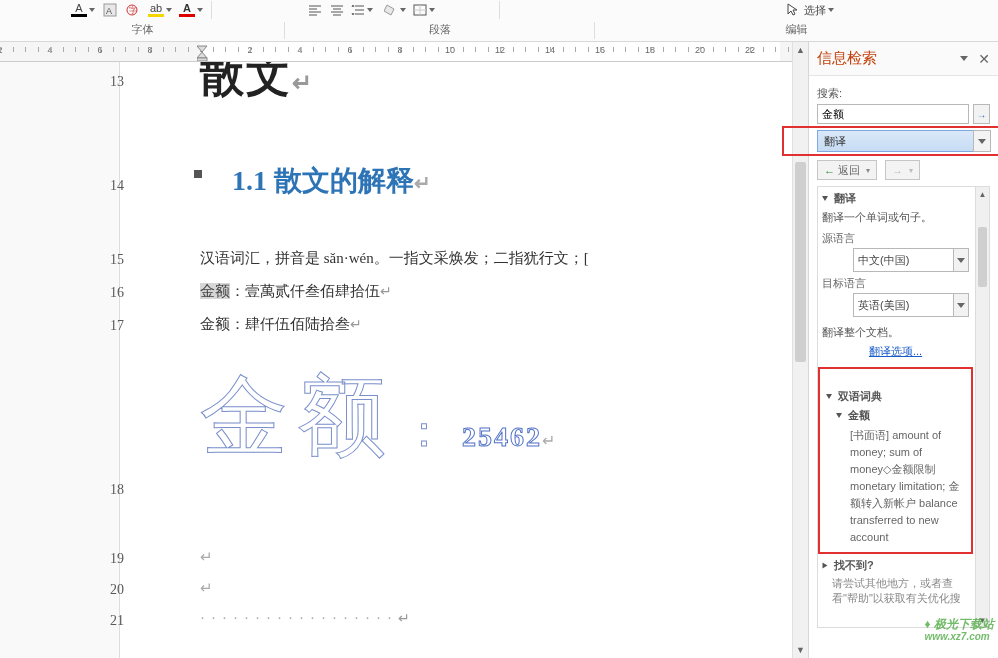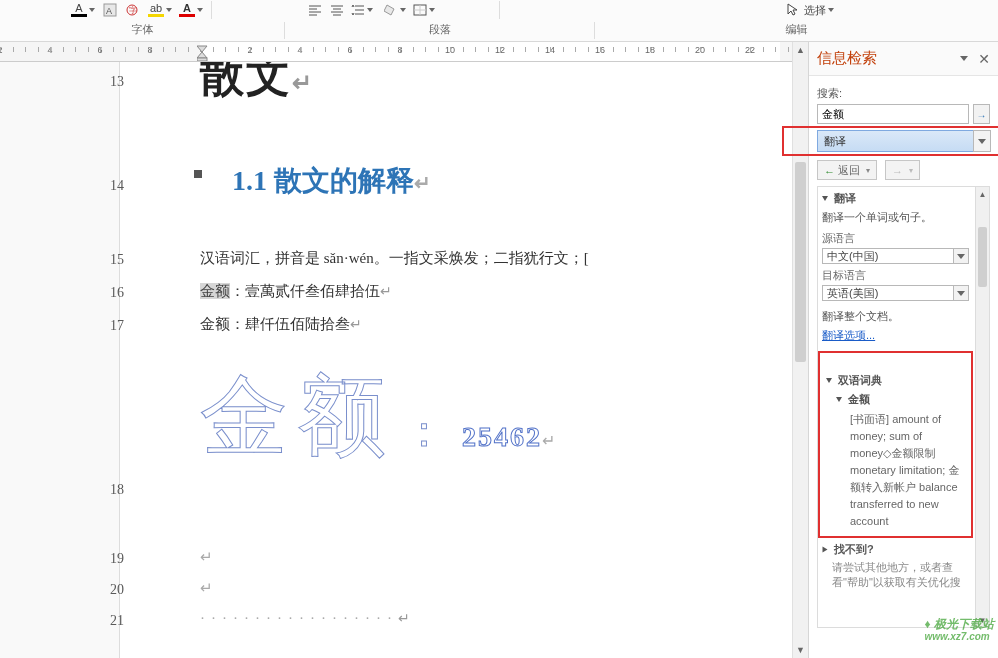--- a/index.html
+++ b/index.html
@@ -91,24 +91,24 @@
 
     .results { margin-top:6px; border:1px solid #dcdcdc; position:relative; }
     .results-scroll { position:absolute; top:0; right:0; bottom:0; width:14px; background:#f0f0f0; border-left:1px solid #dcdcdc; }
     .results-scroll .sarrow { height:14px; display:flex; align-items:center; justify-content:center; font-size:8px; color:#666; }
     .results-scroll .rt-thumb { position:absolute; left:2px; right:2px; top:40px; height:60px; background:#cfcfcf; border-radius:2px; }
     .results-inner { padding:4px 6px 4px 4px; margin-right:14px; }
     .r-head { display:flex; align-items:center; gap:4px; font-weight:bold; color:#555; margin-bottom:4px; }
     .tri { width:0; height:0; border-left:3px solid transparent; border-right:3px solid transparent; border-top:5px solid #555; transform:rotate(0deg); margin-right:2px; }
     .r-desc { color:#555; margin:0 0 6px; }
     .field-lbl { color:#666; margin:4px 0 2px; }
-    .combo { height:16px; border:1px solid #b8b8b8; display:flex; align-items:center; padding:0 4px; font-size:11px; position:relative; }
+    .combo { height:24px; border:1px solid #b8b8b8; display:flex; align-items:center; padding:0 4px; font-size:11px; position:relative;margin-left:31px; }
     .combo .cdd { position:absolute; right:-1px; top:-1px; bottom:-1px; width:16px; border:1px solid #b8b8b8; background:#f2f2f2; display:flex; align-items:center; justify-content:center; }
     .r-sent { margin:8px 0 4px; color:#555; }
-    .link { color:#1a5cc8; cursor:pointer; }
+    .link { color:#1a5cc8; cursor:pointer;text-align:center; }
 
     .dict-box { position:relative; padding:20px 4px 6px; }
     .dict-red { position:absolute; top:-2px; left:-4px; right:-4px; bottom:-2px; border:2px solid #e03030; pointer-events:none; }
     .dict-head { display:flex; align-items:center; gap:4px; font-weight:bold; color:#555; }
     .dict-word { display:flex; align-items:center; gap:4px; font-weight:bold; color:#555; margin:4px 0 4px 10px; }
     .dict-def { color:#666; margin-left:24px; line-height:1.55; font-size:11px; }
 
     .notfound-head { display:flex; align-items:center; gap:4px; font-weight:bold; color:#555; margin:6px 0 3px; }
     .notfound-txt { color:#888; margin-left:10px; font-size:11px; }
 

